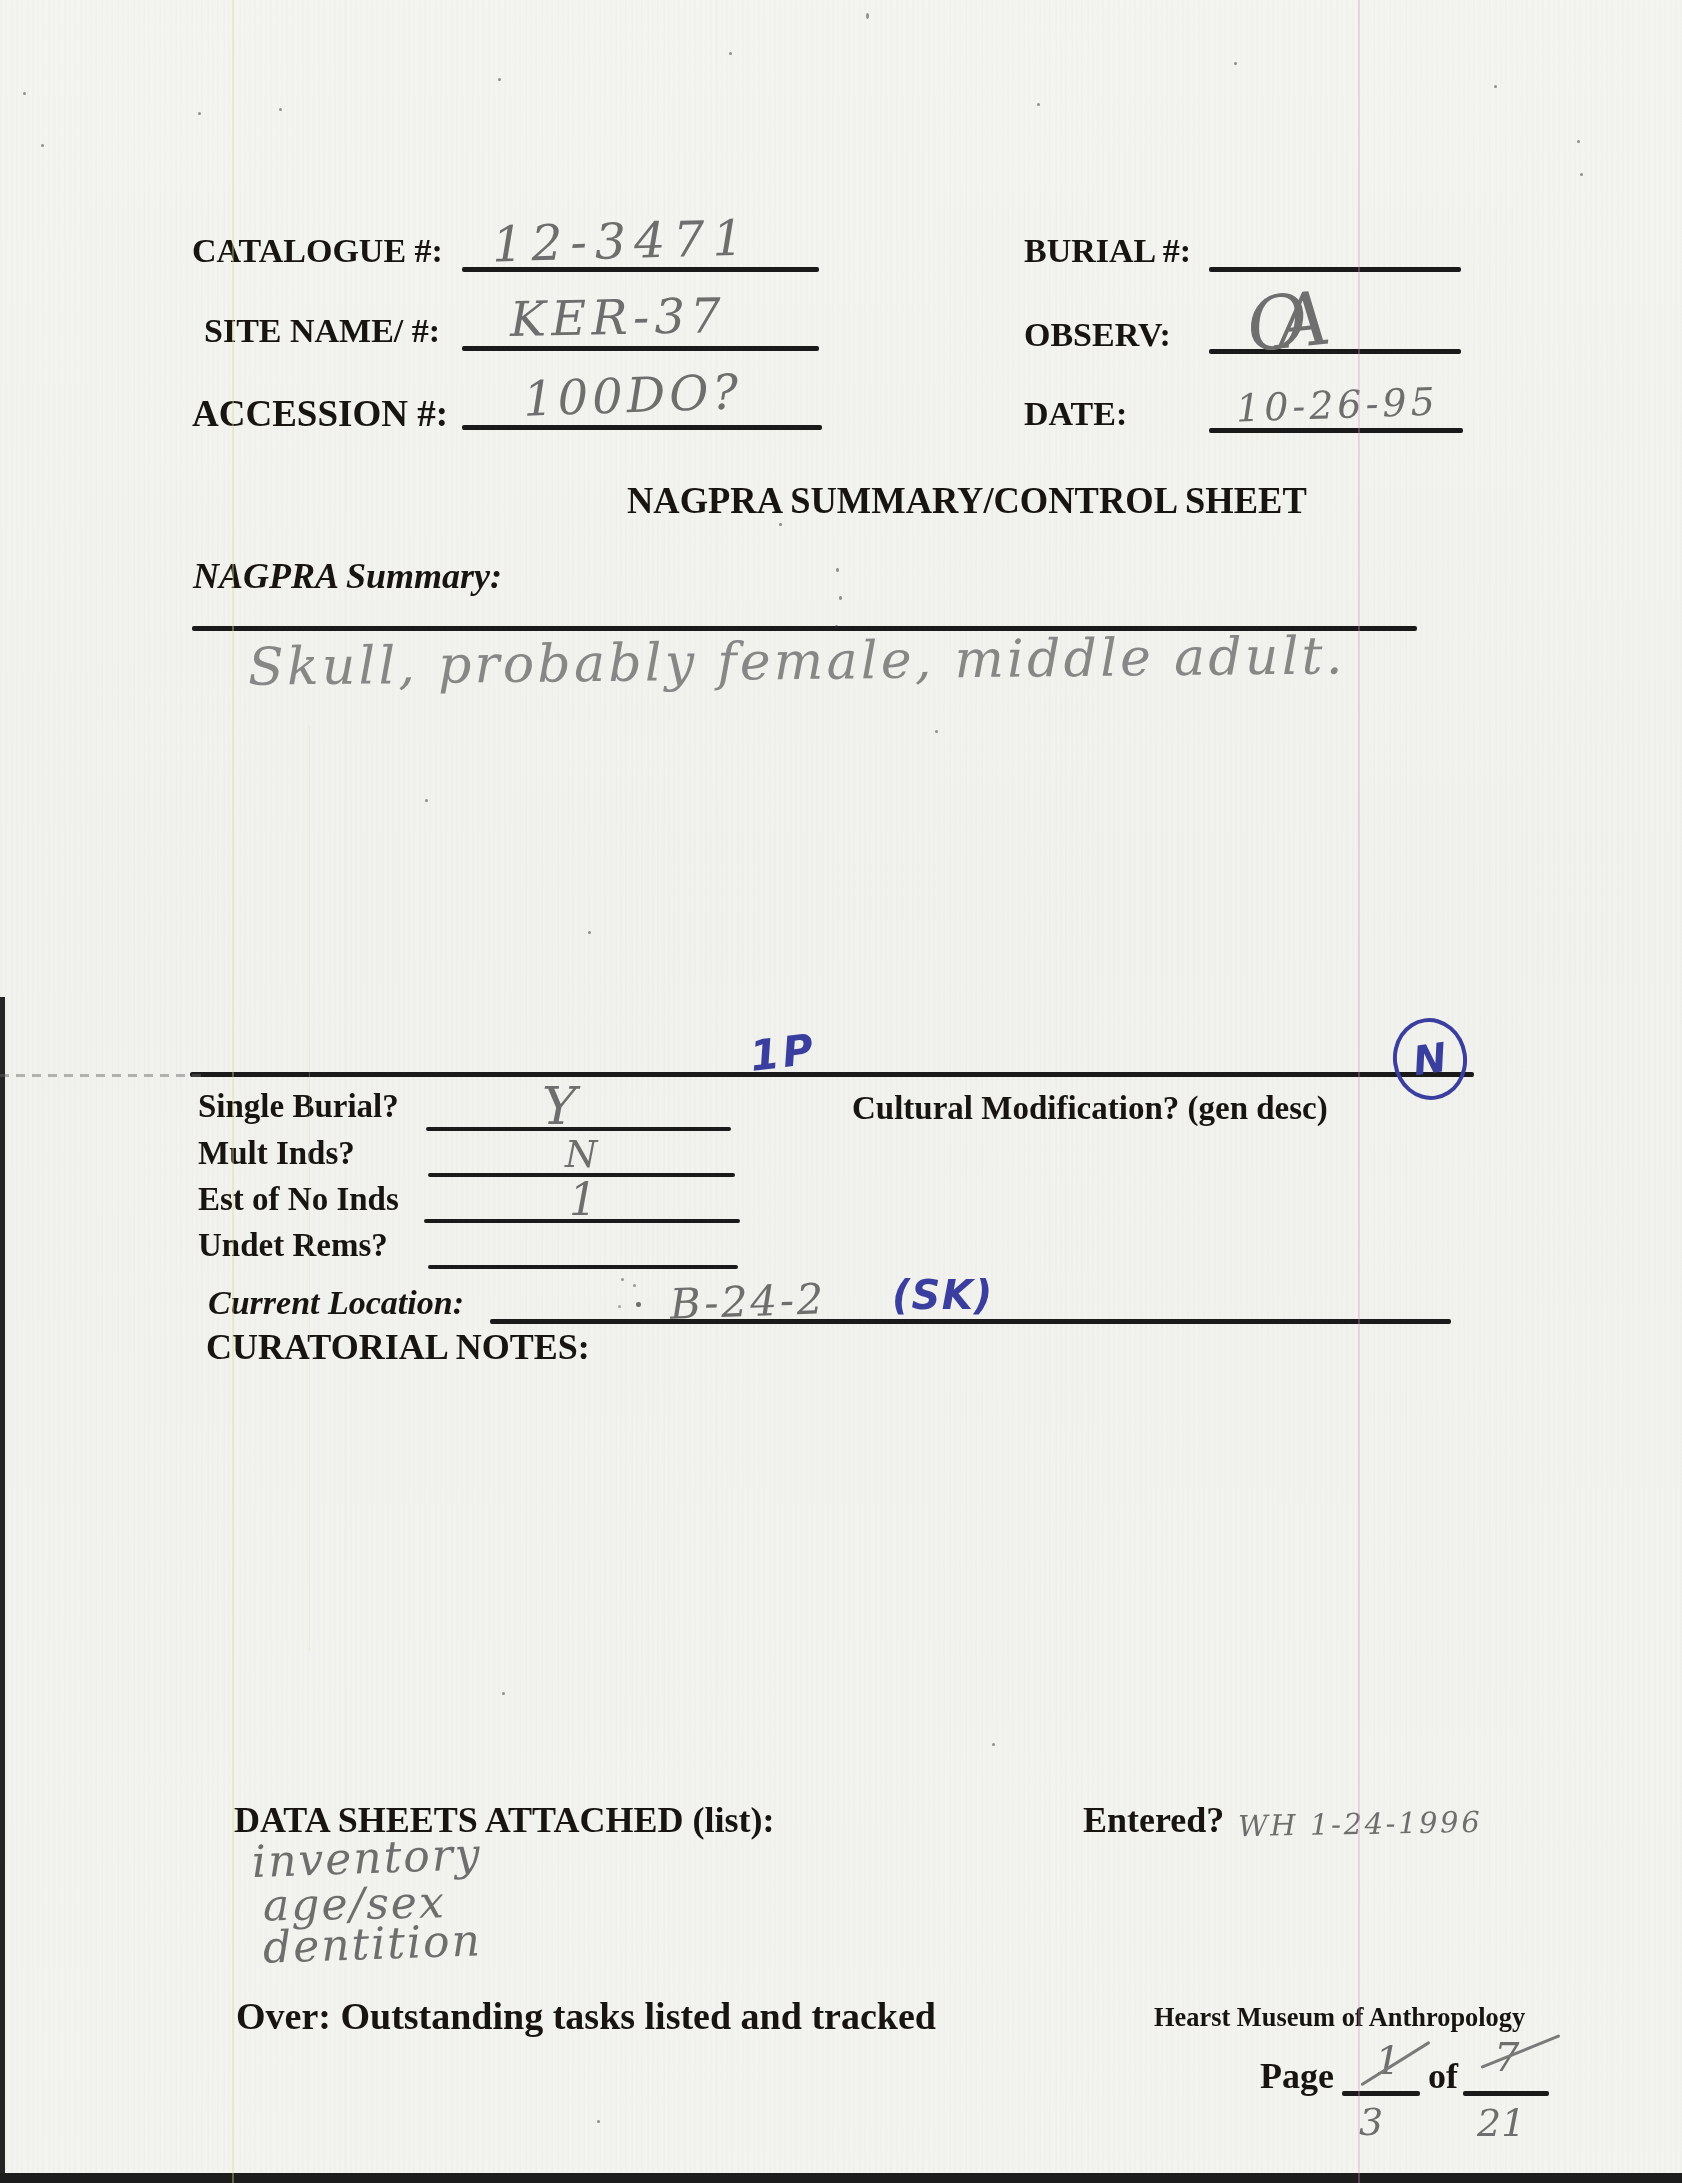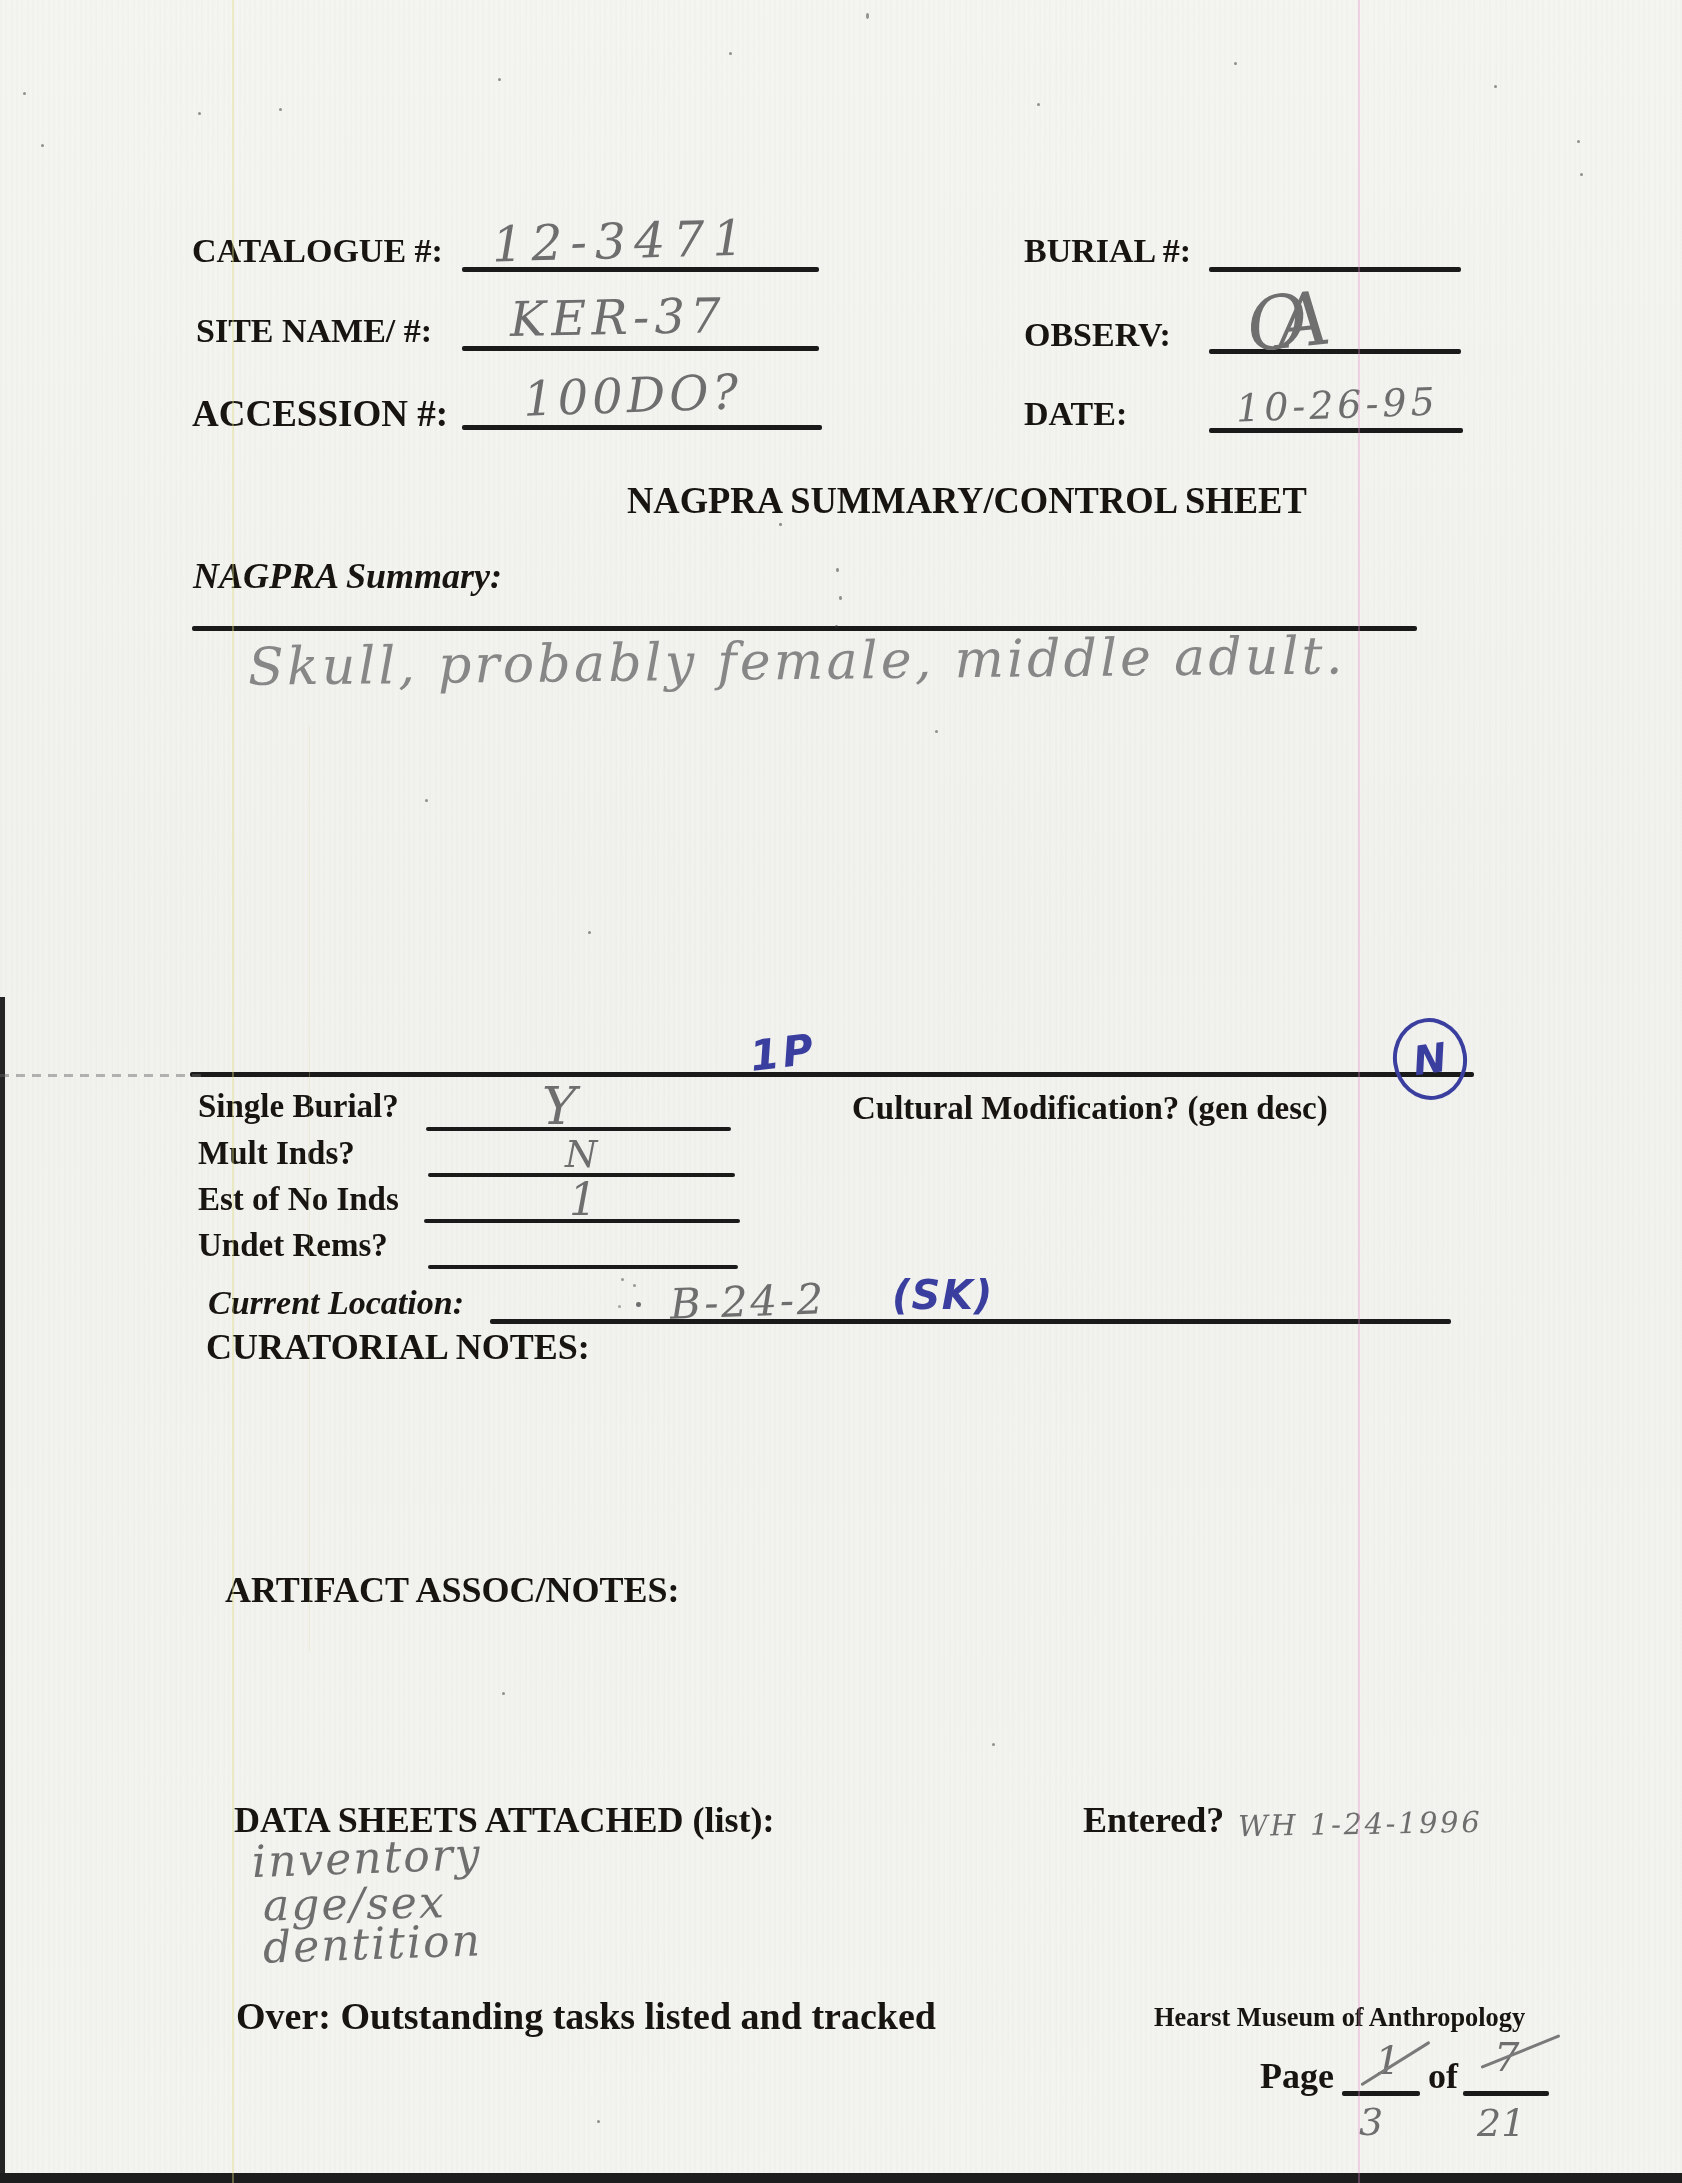--- a/index.html
+++ b/index.html
@@ -17,21 +17,21 @@
   .blue{color:#3a3f9f;font-family:"DejaVu Sans",sans-serif;font-weight:bold;font-style:italic;}
   .speck{position:absolute;width:3.3px;height:3.3px;border-radius:50%;background:rgba(45,45,45,0.5);}
   .strike{position:absolute;height:3.3px;background:#7a7a7a;border-radius:2px;}
 
   
   #lbl-catalogue{left:192px;top:232px;font-size:34px;}
   #ln-catalogue{left:462px;top:267px;width:357px;}
   #val-catalogue{left:492px;top:213px;font-size:49px;letter-spacing:8px;transform:rotate(-1.5deg);}
   #lbl-burial{left:1024px;top:232px;font-size:34px;}
   #ln-burial{left:1209px;top:267px;width:252px;}
-  #lbl-site{left:196px;top:312px;font-size:34px;}
+  #lbl-site{left:204px;top:312px;font-size:34px;}
   #ln-site{left:462px;top:346px;width:357px;}
   #val-site{left:510px;top:289px;font-size:48px;letter-spacing:5.3px;transform:rotate(-1deg);}
   #lbl-observ{left:1024px;top:316px;font-size:34px;}
   #ln-observ{left:1209px;top:349px;width:252px;}
   #val-observ{left:1247px;top:280px;font-size:74px;letter-spacing:-0.42em;transform:rotate(-6deg);color:#6f6f6f;}
   #lbl-accession{left:192px;top:392px;font-size:37px;}
   #ln-accession{left:462px;top:425px;width:360px;}
   #val-accession{left:523px;top:367px;font-size:48px;letter-spacing:4px;transform:rotate(-2deg);}
   #lbl-date{left:1024px;top:395px;font-size:34px;}
   #ln-date{left:1209px;top:428px;width:254px;}
@@ -156,21 +156,20 @@
 
   <div class="plabel" id="lbl-cultmod">Cultural Modification? (gen desc)</div>
 
   <div class="plabel ital" id="lbl-loc">Current Location:</div>
   <div class="fline" id="ln-loc"></div>
   <div id="dot-loc"></div>
   <div class="hw" id="val-loc">B-24-2</div>
   <div class="hw blue" id="val-loctag">(SK)</div>
   <div class="plabel" id="lbl-curatorial">CURATORIAL NOTES:</div>
 
-  <div class="plabel" id="lbl-artifact">ARTIFACT ASSOC/NOTES:</div>
 
   <div class="plabel" id="lbl-datasheets">DATA SHEETS ATTACHED (list):</div>
   <div class="plabel" id="lbl-entered">Entered?</div>
   <div class="hw" id="val-entered">WH 1-24-1996</div>
   <div class="hw" id="ds-0">inventory</div>
   <div class="hw" id="ds-1">age/sex</div>
   <div class="hw" id="ds-2">dentition</div>
 
   <div class="plabel" id="lbl-over">Over: Outstanding tasks listed and tracked</div>
   <div class="plabel" id="lbl-museum">Hearst Museum of Anthropology</div>

